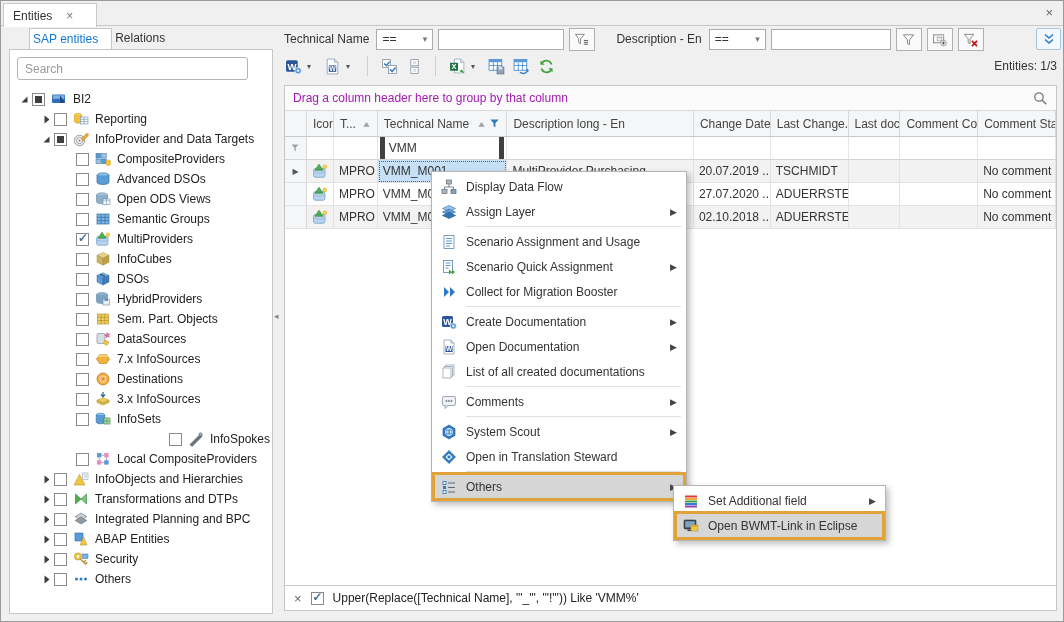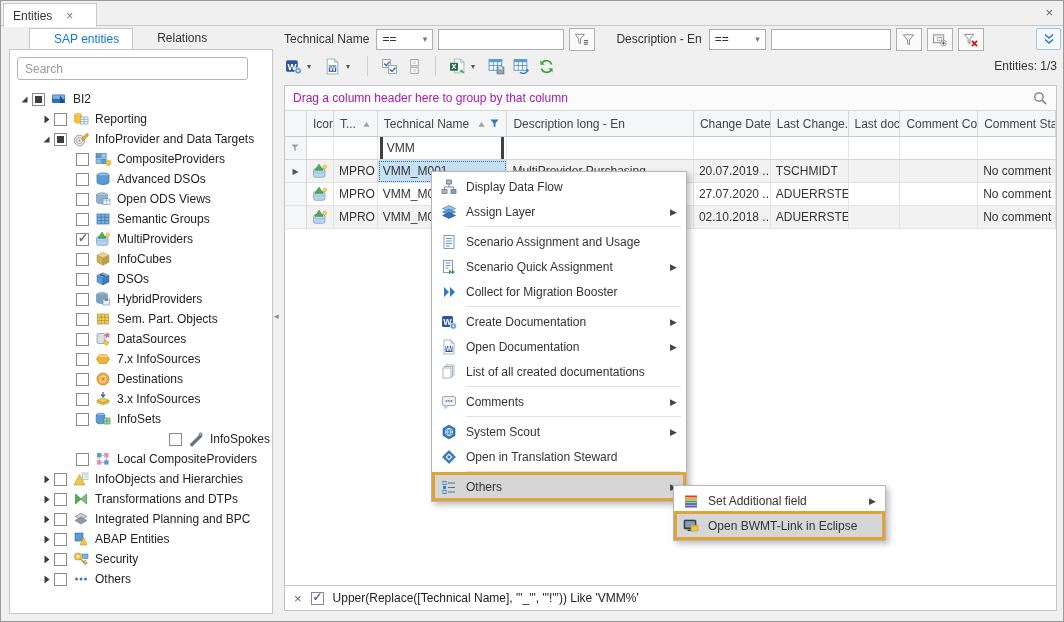--- a/index.html
+++ b/index.html
@@ -10,21 +10,21 @@
   
   .doc-tabstrip { position:absolute; left:0; top:0; right:0; height:25px; background:#f0f0f0; border-bottom:1px solid #c8c8c8; }
   .doc-tab { position:absolute; left:2px; top:2px; height:24px; width:94px; background:#fff;
              border:1px solid #c8c8c8; border-bottom:none; display:flex; align-items:center; padding:0 9px; gap:14px; }
   .doc-tab .t { color:#333; }
   .tab-close { color:#777; font-size:12px; cursor:pointer; }
   .win-close { position:absolute; right:10px; top:4px; color:#666; font-size:13px; cursor:pointer; }
 
   
   .lp-tabs { position:absolute; left:28px; top:27px; height:22px; display:flex; }
-  .lp-tab { padding:3px 13px 0 24px; height:29px; color:#333; cursor:pointer; }
+  .lp-tab { padding:3px 13px 0 3px; height:29px; color:#333; cursor:pointer; }
   .lp-tab.active { color:#1177d4; background:#fff; border:1px solid #c6c6c6; border-bottom:1px solid #fff; }
   .lp-box { position:absolute; left:8px; top:48px; width:264px; height:565px; background:#fff; border:1px solid #c6c6c6; }
   .search-box { position:absolute; left:7px; top:7px; right:24px; height:23px; border:1px solid #b5b5b5; border-radius:3px;
                 background:#fff; display:flex; align-items:center; padding:0 7px; }
   .search-box .ph { color:#999; }
   .tree { position:absolute; left:2px; top:39px; right:2px; bottom:2px; overflow:hidden; }
   .tree-row { height:20px; display:flex; align-items:center; white-space:nowrap; cursor:default; }
   .tw-exp { width:16px; flex:0 0 16px; display:flex; align-items:center; justify-content:center; }
   .tw-check { width:13px; height:13px; flex:0 0 13px; border:1px solid #8a8a8a; background:#fff; margin-right:6px; position:relative; }
   .tw-check.indeterminate::after { content:''; position:absolute; left:2px; top:2px; right:2px; bottom:2px; background:#3f3f3f; }
@@ -60,21 +60,21 @@
   
   .grid { position:absolute; left:283px; top:84px; width:773px; height:526px; background:#fff; border:1px solid #c6c6c6; }
   .group-panel { height:25px; background:#fbfbfb; border-bottom:1px solid #d8d8d8; color:#a21caf; display:flex; align-items:center; padding:0 8px; }
   .group-panel .mag { margin-left:auto; width:17px; height:17px; cursor:pointer; }
   .hrow, .frow, .grow { display:flex; width:100%; }
   .hcell { height:26px; background:#f5f6f7; border-right:1px solid #d8d8d8; border-bottom:1px solid #c9c9c9;
            color:#444; display:flex; align-items:center; padding:0 6px; overflow:hidden; white-space:nowrap; cursor:pointer; }
   .hcell .sort { margin-left:auto; display:flex; align-items:center; gap:3px; }
   .fcell { height:23px; background:#fff; border-right:1px solid #e6e6e6; border-bottom:1px solid #d4d4d4;
            display:flex; align-items:center; padding:0 2px; overflow:hidden; }
-  .fcell .inbox { width:100%; height:19px; border:3px solid #404040; background:#fff; display:flex; align-items:center; padding:12px 4px; color:#333; }
+  .fcell .inbox { width:100%; height:19px; border:5px solid #404040; background:#fff; display:flex; align-items:center; padding:12px 4px; color:#333; }
   .gcell { height:23px; border-right:1px solid #e2e2e2; border-bottom:1px solid #e2e2e2; display:flex; align-items:center;
            padding:0 5px; overflow:hidden; white-space:nowrap; color:#333; }
   .grow.odd  .gcell { background:#f2f2f2; }
   .grow.even .gcell { background:#ffffff; }
   .gcell.sel { background:#c7e0f6 !important; outline:1px dotted #2e6da4; outline-offset:-2px; }
   .ind { justify-content:center; padding:0; background:#f5f6f7 !important; border-right:1px solid #d8d8d8; color:#555; font-size:8px; }
   .fcell.ind, .hcell.ind { background:#f5f6f7; }
 
   
   .filter-panel { position:absolute; left:0; bottom:0; width:100%; height:25px; background:#fff; border-top:1px solid #c8c8c8;

